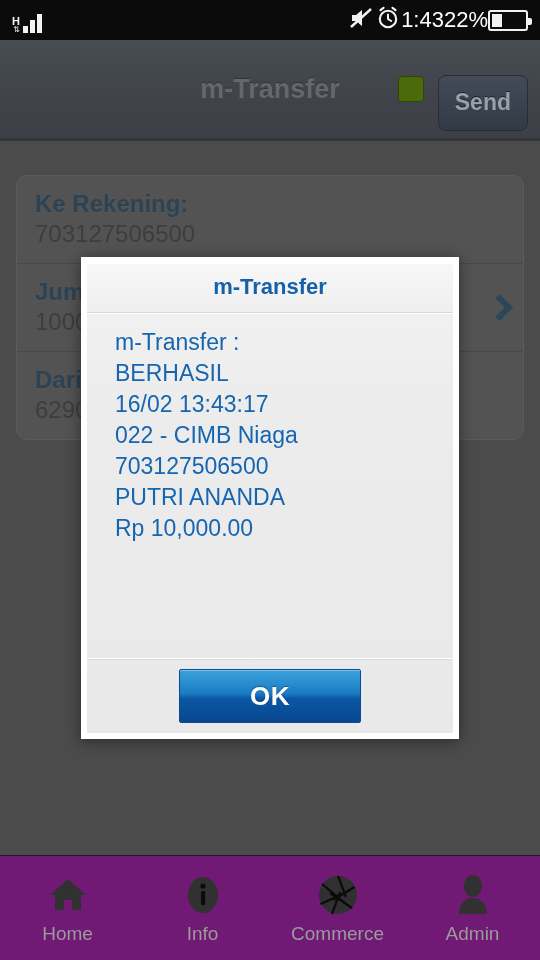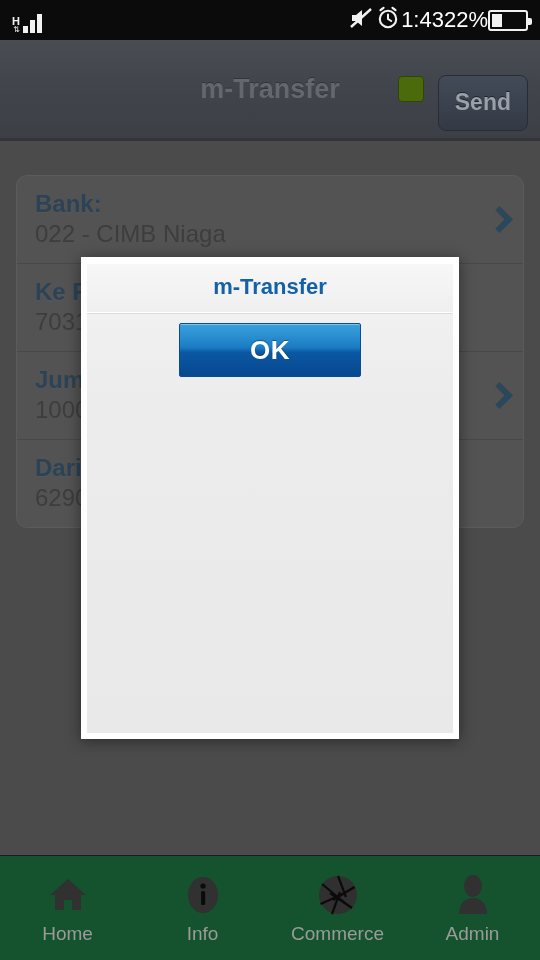--- a/index.html
+++ b/index.html
@@ -116,21 +116,21 @@
     border:1px solid #0a4c8f;
     color:#fff; font-size:26px; font-weight:bold; letter-spacing:.5px;
     display:flex; align-items:center; justify-content:center;
     text-shadow:0 -1px 1px rgba(0,0,0,.35);
     box-shadow:inset 0 1px 0 rgba(255,255,255,.35);
   }
 
   
   #bottomnav {
     position:absolute; left:0; bottom:0; width:540px; height:105px;
-    background:#14532d; display:flex; border-top:1px solid #1c1c1c;
+    background:#701a75; display:flex; border-top:1px solid #1c1c1c;
   }
   .nav-item {
     flex:1; display:flex; flex-direction:column; align-items:center; justify-content:center;
     gap:4px; color:#9b9b9b; font-size:19px; height:100%;
   }
   .nav-item.active { background:#171717; color:#cfcfcf; }
   .nav-ic { width:48px; height:48px; display:flex; align-items:center; justify-content:center; }
   .nav-ic svg { display:block; }
 </style>
 </head>
@@ -175,44 +175,48 @@
   <div id="appbar">
     <div class="title">m-Transfer</div>
     <div class="hdr-right">
       <span class="green-dot" style="background: rgb(74, 106, 12);"></span>
       <div class="send-btn">Send</div>
     </div>
   </div>
 
   <div id="card">
     <div class="row">
-      <div class="lbl">Bank:</div>
-      <div class="val">022 - CIMB Niaga</div>
-      <span class="chev"></span>
-    </div>
-    <div class="row">
       <div class="lbl">Ke Rekening:</div>
       <div class="val">703127506500</div>
     </div>
     <div class="row">
       <div class="lbl">Jumlah:</div>
       <div class="val">10000</div>
       <span class="chev"></span>
     </div>
     <div class="row">
       <div class="lbl">Dari Rekening:</div>
       <div class="val">6290012345</div>
     </div>
   </div>
 
   <div id="dim"></div>
 
   <div id="dialog">
     <div class="dlg-inner">
       <div class="dlg-title">m-Transfer</div>
+      <div class="dlg-body">
+        <div class="dlg-line">m-Transfer :</div>
+        <div class="dlg-line">BERHASIL</div>
+        <div class="dlg-line">16/02 13:43:17</div>
+        <div class="dlg-line">022 - CIMB Niaga</div>
+        <div class="dlg-line">703127506500</div>
+        <div class="dlg-line">PUTRI ANANDA</div>
+        <div class="dlg-line">Rp 10,000.00</div>
+      </div>
       <div class="dlg-footer">
         <div class="ok-btn">OK</div>
       </div>
     </div>
   </div>
 
   <div id="bottomnav">
 
     <div class="nav-item">
       <span class="nav-ic">

